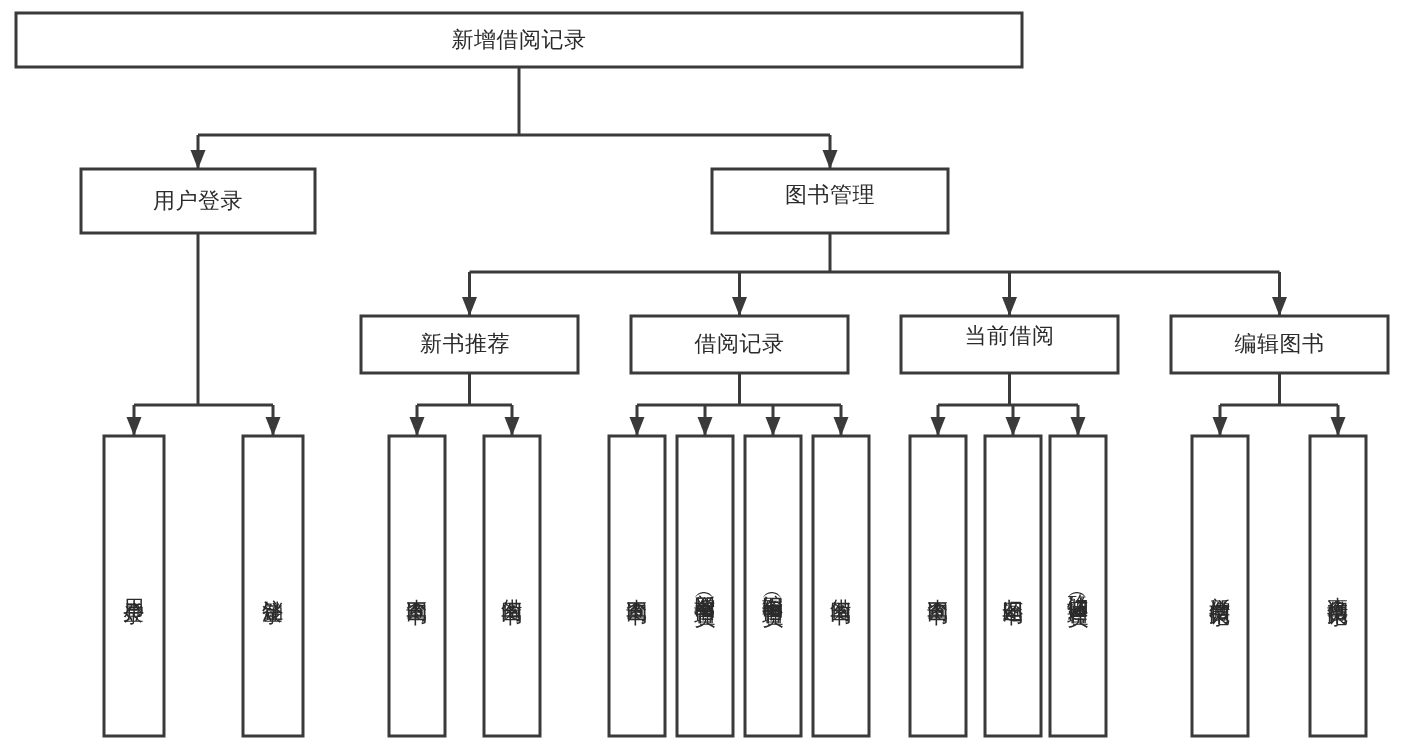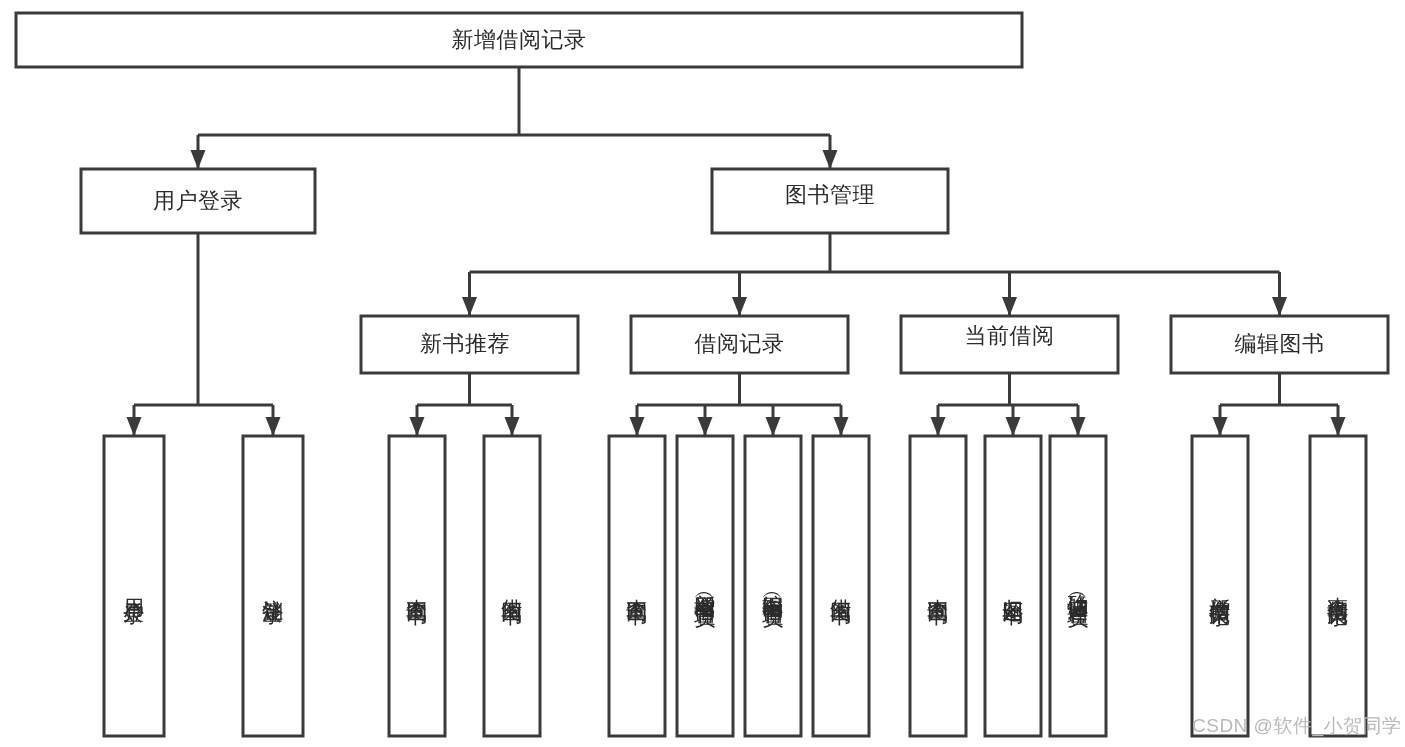--- a/index.html
+++ b/index.html
@@ -169,15 +169,14 @@
       <div class="node-label vertical" style="left: 677px; top: 436px; width: 56px; height: 300px;">新增图书（管理员）</div>
       <div class="node-label vertical" style="left: 745px; top: 436px; width: 56px; height: 300px;">编辑图书（管理员）</div>
       <div class="node-label vertical" style="left: 813px; top: 436px; width: 56px; height: 300px;">借阅图书</div>
       <div class="node-label vertical" style="left: 910px; top: 436px; width: 56px; height: 300px;">查询图书</div>
       <div class="node-label vertical" style="left: 985px; top: 436px; width: 56px; height: 300px;">归还图书</div>
       <div class="node-label vertical" style="left: 1050px; top: 436px; width: 56px; height: 300px;">确认归还（管理员）</div>
       <div class="node-label vertical" style="left: 1192px; top: 436px; width: 56px; height: 300px;">新增借阅记录</div>
       <div class="node-label vertical" style="left: 1310px; top: 436px; width: 56px; height: 300px;">查询借阅记录</div>
     </div>
 
-  <div class="watermark" style="left:1192px; top:713px;">CSDN @软件_小贺同学</div>
 
 </div>
 
 </body></html>

